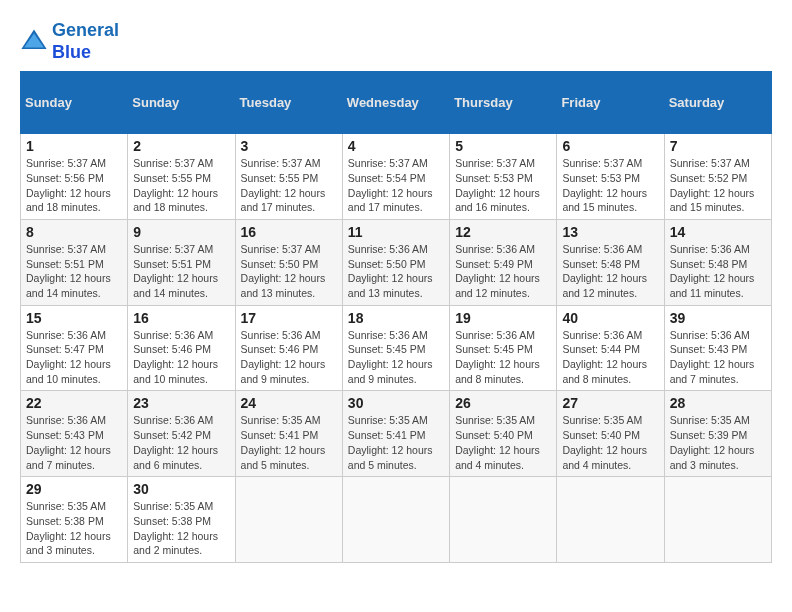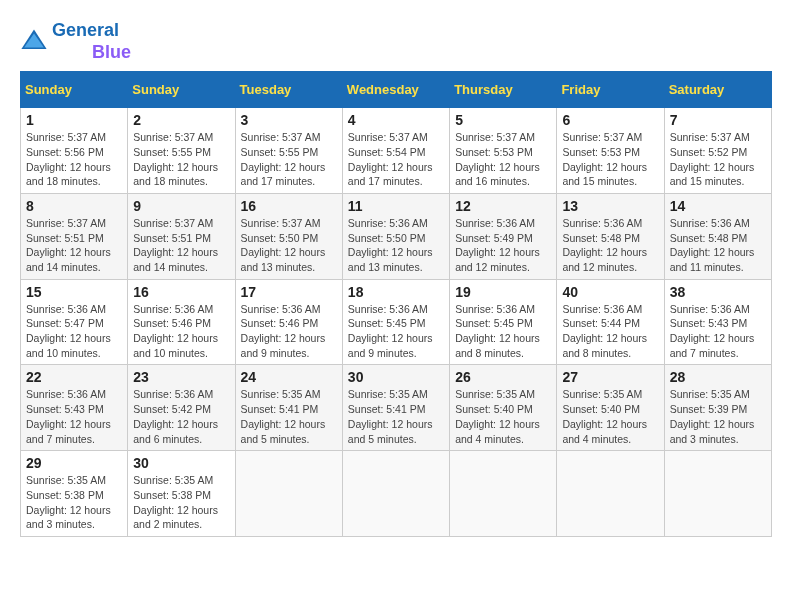--- a/index.html
+++ b/index.html
@@ -46,22 +46,22 @@
       font-size: 16px;
       color: #555;
     }
     .calendar-table {
       width: 100%;
       border-collapse: collapse;
       font-size: 11px;
     }
     .calendar-table th {
       background-color: #1a6bb5;
-      color: #fde047;
-      padding: 10px 4px;
+      color: #e5e5e5;
+      padding: 23px 4px;
       text-align: left;
       font-size: 13px;
       font-weight: bold;
       border: 1px solid #1a6bb5;
     }
     .calendar-table td {
       border: 1px solid #ccc;
       vertical-align: top;
       padding: 4px 5px;
       height: 85px;
@@ -91,21 +91,21 @@
 <body>
 
 <div class="header-section">
   <div class="logo">
     <svg class="logo-icon" viewBox="0 0 40 40">
       <polygon points="20,2 38,30 2,30" fill="#1a6bb5"></polygon>
       <polygon points="20,8 34,28 6,28" fill="#4da6e8"></polygon>
     </svg>
     <div class="logo-text">
       <div><span>General</span></div>
-      <div style="color:#8b5cf6;margin-left:40px;">Blue</div>
+      <div style="color:#1d4ed8;">Blue</div>
     </div>
   </div>
   <div class="title-section">
     <div class="month-title"></div>
     <div class="location-title"></div>
   </div>
 </div>
 
 <table class="calendar-table">
   <thead>
@@ -239,21 +239,21 @@
 Sunset: 5:45 PM
 Daylight: 12 hours and 8 minutes.</div>
         </td>
         <td>
           <span class="day-number">40</span>
           <div class="day-info" style="white-space: pre-line;">Sunrise: 5:36 AM
 Sunset: 5:44 PM
 Daylight: 12 hours and 8 minutes.</div>
         </td>
         <td>
-          <span class="day-number">38</span>
+          <span class="day-number">39</span>
           <div class="day-info" style="white-space: pre-line;">Sunrise: 5:36 AM
 Sunset: 5:43 PM
 Daylight: 12 hours and 7 minutes.</div>
         </td>
       </tr>
       <tr>
         <td>
           <span class="day-number">22</span>
           <div class="day-info" style="white-space: pre-line;">Sunrise: 5:36 AM
 Sunset: 5:43 PM

